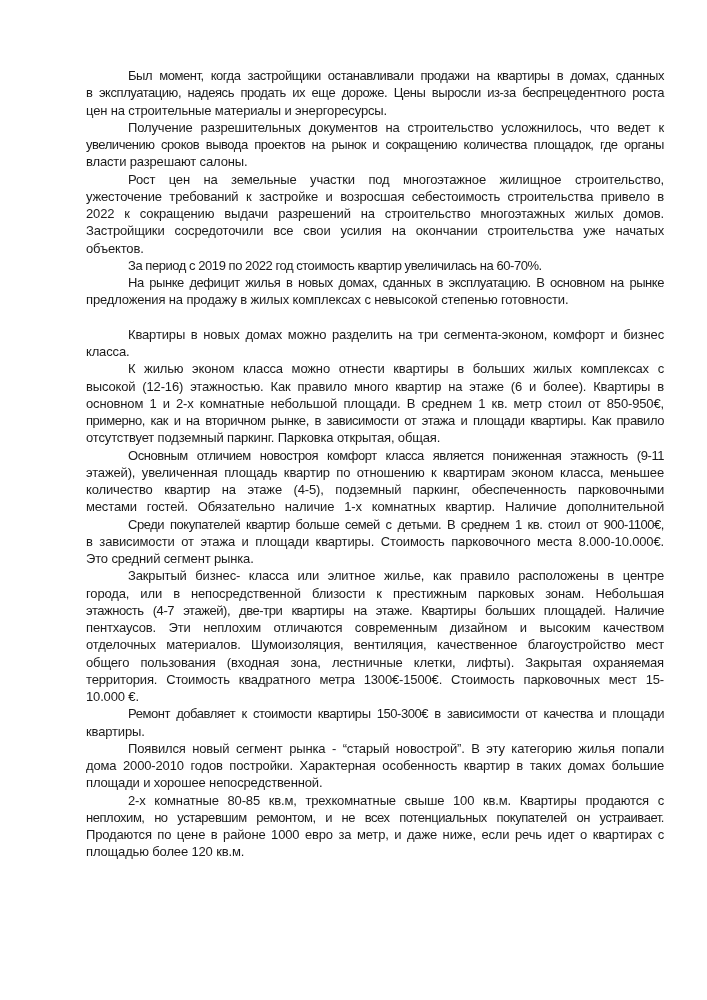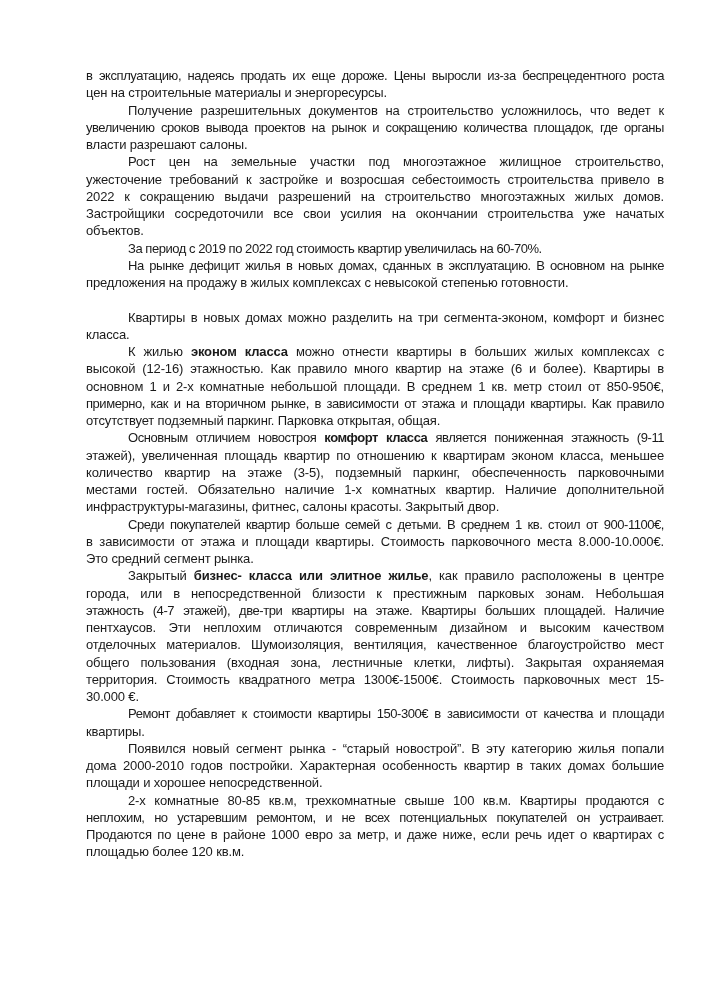--- a/index.html
+++ b/index.html
@@ -43,28 +43,29 @@
   .line.indent {
     padding-left: 42px;
   }
   .line.blank {
     height: 17.26px;
   }
   .line.narrow {
     letter-spacing: -0.45px;
   }
   b {
-    font-weight: bold;
+    font-weight: normal;
   }
 </style>
 </head>
 <body>
 
 <div class="page" id="page">
     <div class="para">
+      <span class="line indent narrow"><span>Был момент, когда застройщики останавливали продажи на квартиры в домах, сданных</span></span>
       <span class="line narrow"><span>в эксплуатацию, надеясь продать их еще дороже. Цены выросли из-за беспрецедентного роста</span></span>
       <span class="line last"><span>цен на строительные материалы и энергоресурсы.</span></span>
     </div>
     <div class="para">
       <span class="line indent"><span>Получение разрешительных документов на строительство усложнилось, что ведет к</span></span>
       <span class="line narrow"><span>увеличению сроков вывода проектов на рынок и сокращению количества площадок, где органы</span></span>
       <span class="line last"><span>власти разрешают салоны.</span></span>
     </div>
     <div class="para">
       <span class="line indent"><span>Рост цен на земельные участки под многоэтажное жилищное строительство,</span></span>
@@ -90,38 +91,37 @@
     <div class="para">
       <span class="line indent"><span>К жилью </span><b>эконом класса</b><span> можно отнести квартиры в больших жилых комплексах с</span></span>
       <span class="line"><span>высокой (12-16) этажностью. Как правило много квартир на этаже (6 и более). Квартиры в</span></span>
       <span class="line"><span>основном 1 и 2-х комнатные небольшой площади. В среднем 1 кв.  метр стоил от 850-950€,</span></span>
       <span class="line narrow"><span>примерно, как и на вторичном рынке, в зависимости от этажа и площади квартиры. Как правило</span></span>
       <span class="line last"><span>отсутствует подземный паркинг. Парковка открытая, общая.</span></span>
     </div>
     <div class="para">
       <span class="line indent narrow"><span>Основным отличием новостроя </span><b>комфорт класса</b><span> является пониженная этажность (9-11</span></span>
       <span class="line"><span>этажей), увеличенная площадь квартир по отношению к квартирам эконом класса, меньшее</span></span>
-      <span class="line"><span>количество квартир на этаже (3-5), подземный паркинг, обеспеченность парковочными</span></span>
+      <span class="line"><span>количество квартир на этаже (4-5), подземный паркинг, обеспеченность парковочными</span></span>
       <span class="line"><span>местами гостей. Обязательно наличие 1-х комнатных квартир. Наличие дополнительной</span></span>
-      <span class="line last"><span>инфраструктуры-магазины, фитнес, салоны красоты. Закрытый двор.</span></span>
     </div>
     <div class="para">
       <span class="line indent narrow"><span>Среди покупателей квартир больше семей с детьми. В среднем 1 кв. стоил от 900-1100€,</span></span>
       <span class="line"><span>в зависимости от этажа и площади квартиры. Стоимость парковочного места 8.000-10.000€.</span></span>
       <span class="line last"><span>Это средний сегмент рынка.</span></span>
     </div>
     <div class="para">
       <span class="line indent"><span>Закрытый </span><b>бизнес- класса или элитное жилье</b><span>, как правило расположены в центре</span></span>
       <span class="line"><span>города, или в непосредственной близости к престижным парковых зонам. Небольшая</span></span>
       <span class="line narrow"><span>этажность (4-7 этажей), две-три квартиры на этаже. Квартиры больших площадей. Наличие</span></span>
       <span class="line"><span>пентхаусов. Эти неплохим отличаются современным дизайном и высоким качеством</span></span>
       <span class="line"><span>отделочных материалов. Шумоизоляция, вентиляция, качественное благоустройство мест</span></span>
       <span class="line"><span>общего пользования (входная зона, лестничные клетки, лифты). Закрытая охраняемая</span></span>
       <span class="line"><span>территория. Стоимость   квадратного метра 1300€-1500€. Стоимость парковочных мест 15-</span></span>
-      <span class="line last"><span>30.000 €.</span></span>
+      <span class="line last"><span>10.000 €.</span></span>
     </div>
     <div class="para">
       <span class="line indent narrow"><span>Ремонт добавляет к стоимости квартиры 150-300€ в зависимости от качества и площади</span></span>
       <span class="line last"><span>квартиры.</span></span>
     </div>
     <div class="para">
       <span class="line indent"><span>Появился новый сегмент рынка - “старый новострой”. В эту категорию жилья попали</span></span>
       <span class="line"><span>дома 2000-2010 годов постройки. Характерная особенность квартир в таких домах большие</span></span>
       <span class="line last"><span>площади и хорошее непосредственной.</span></span>
     </div>

